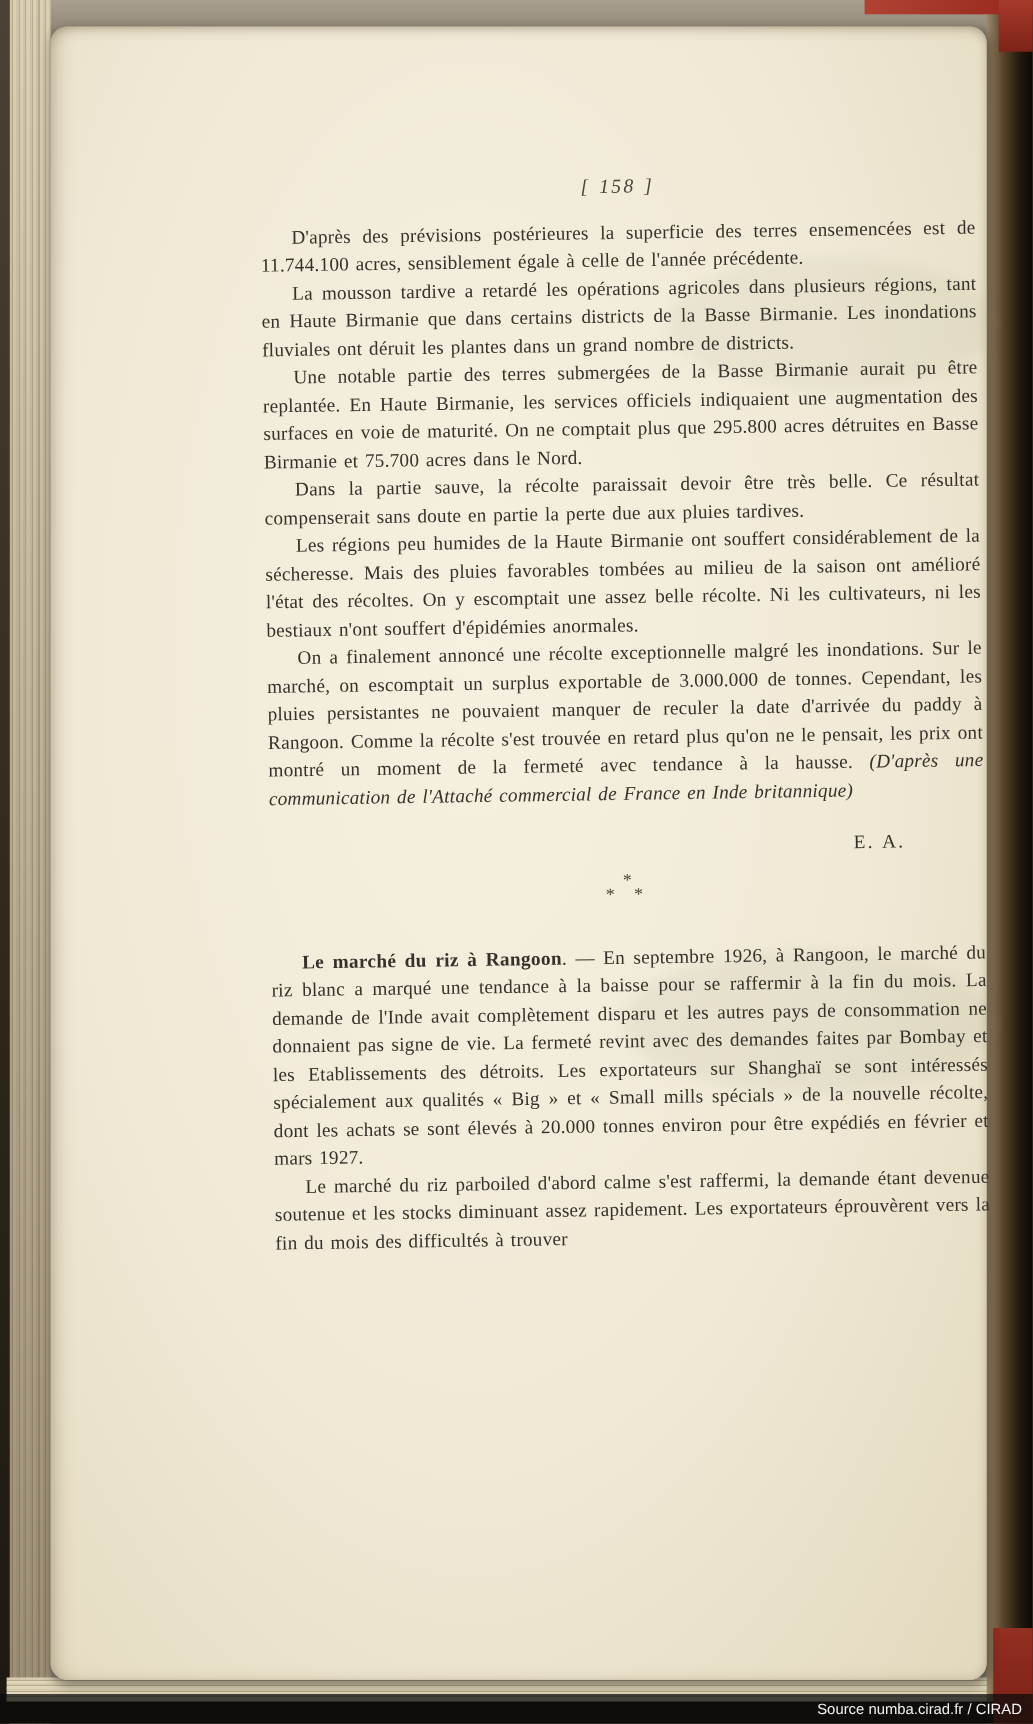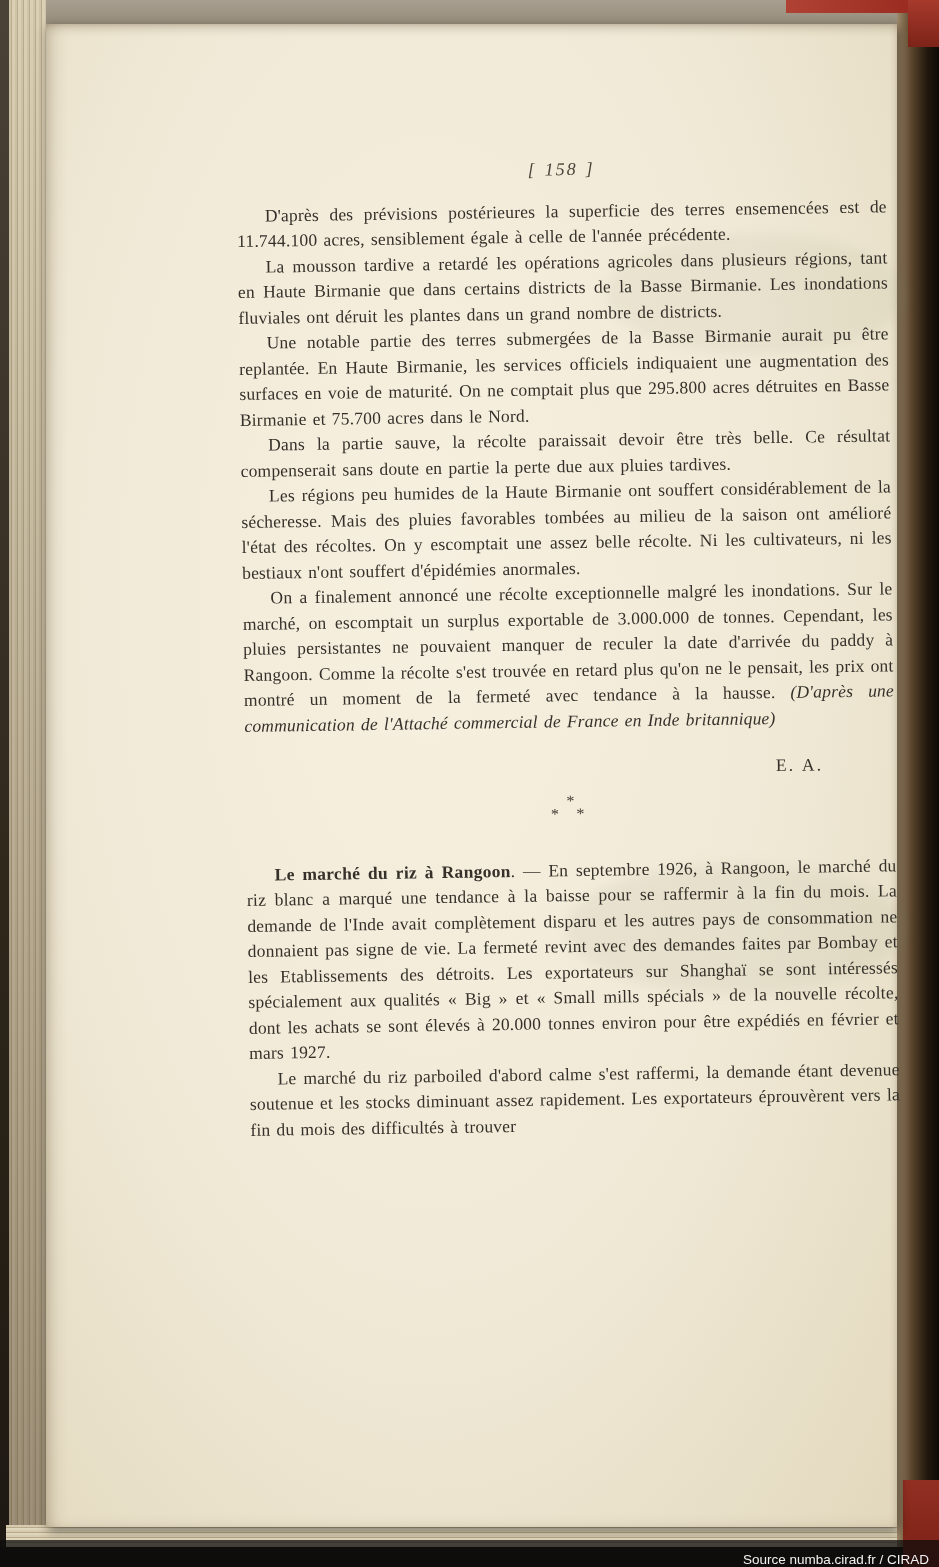--- a/index.html
+++ b/index.html
@@ -51,20 +51,21 @@
     background:linear-gradient(180deg,#932f23,#7a2015);
   }
   
   .page{
     position:absolute;left:46px;top:24px;width:851px;height:1503px;
     background:radial-gradient(ellipse at 45% 38%,#f6f0e0 0%,#f0e9d6 55%,#e2d8bd 100%);
     box-shadow:inset 10px 0 20px -10px rgba(90,70,40,.45),
                inset -4px 0 10px -6px rgba(90,70,40,.35),
                inset 0 8px 14px -10px rgba(90,70,40,.5),
                2px 4px 10px rgba(0,0,0,.45);
+    border-radius:15px;
   }
   .stain{
     position:absolute;border-radius:50%;
     background:rgba(125,140,105,.08);
     filter:blur(6px);
   }
   .stain.s1{left:560px;top:210px;width:300px;height:120px;}
   .stain.s2{left:520px;top:840px;width:340px;height:130px;background:rgba(120,135,100,.09);}
   
   .text-block{
@@ -89,21 +90,21 @@
     text-align:center;margin-top:12px;line-height:13px;
     font-size:16px;color:#454036;
   }
   .asterism .row2{letter-spacing:6px;}
   .article2{margin-top:38px;}
   .article2-title{font-weight:bold;letter-spacing:.3px;}
   
   .credit-bar{
     position:absolute;left:0;right:0;bottom:0;height:27px;
     background:rgba(12,12,12,.74);
-    display:flex;align-items:flex-end;justify-content:flex-end;
+    display:flex;align-items:center;justify-content:flex-end;
     padding-right:10px;box-sizing:border-box;
     font-family:"Liberation Sans","DejaVu Sans",sans-serif;
     font-size:13.5px;color:#f2f2f2;
   }
 </style>
 </head>
 <body>
 
 <div class="scan">
 

